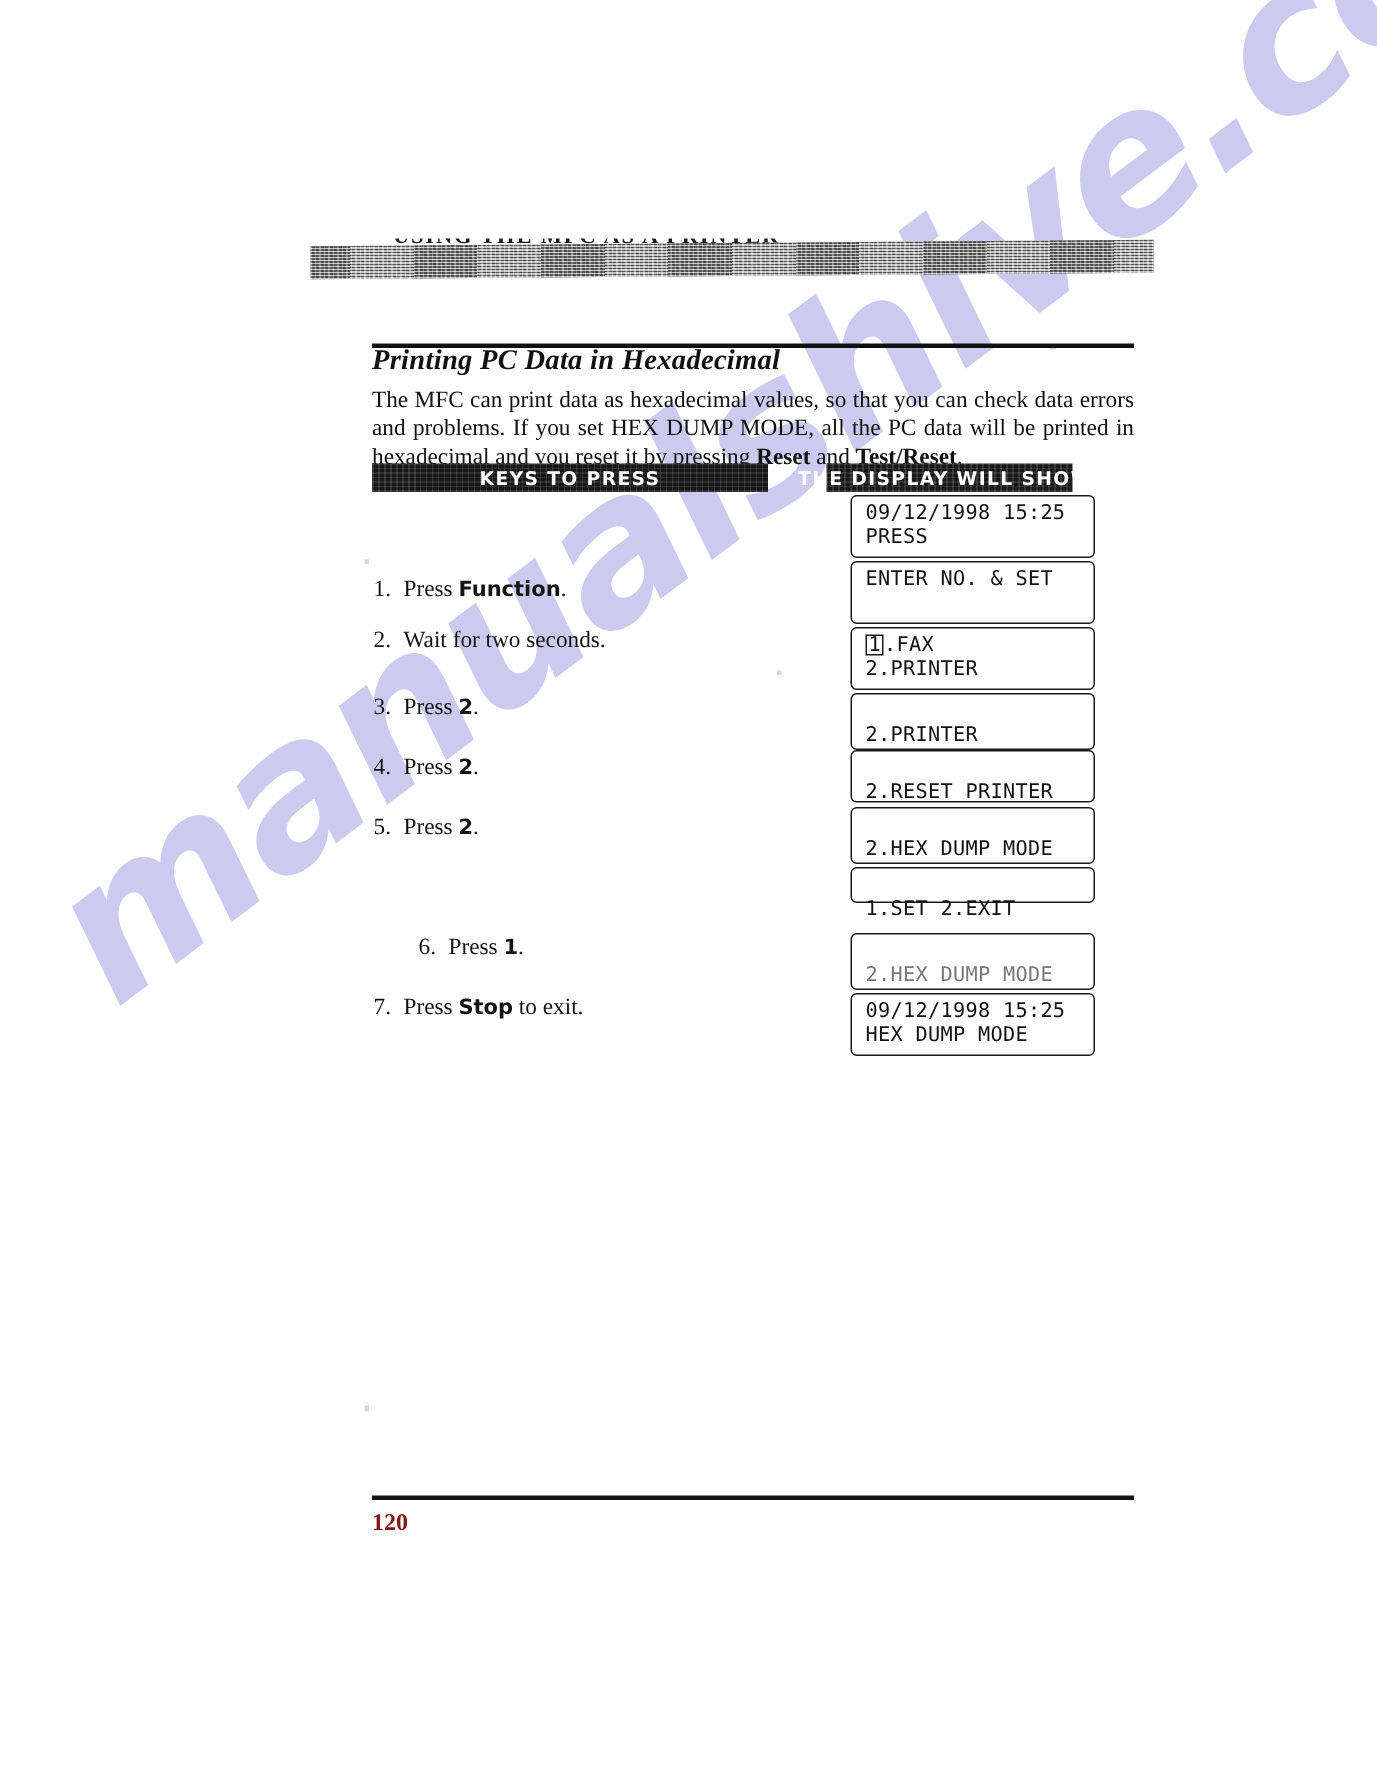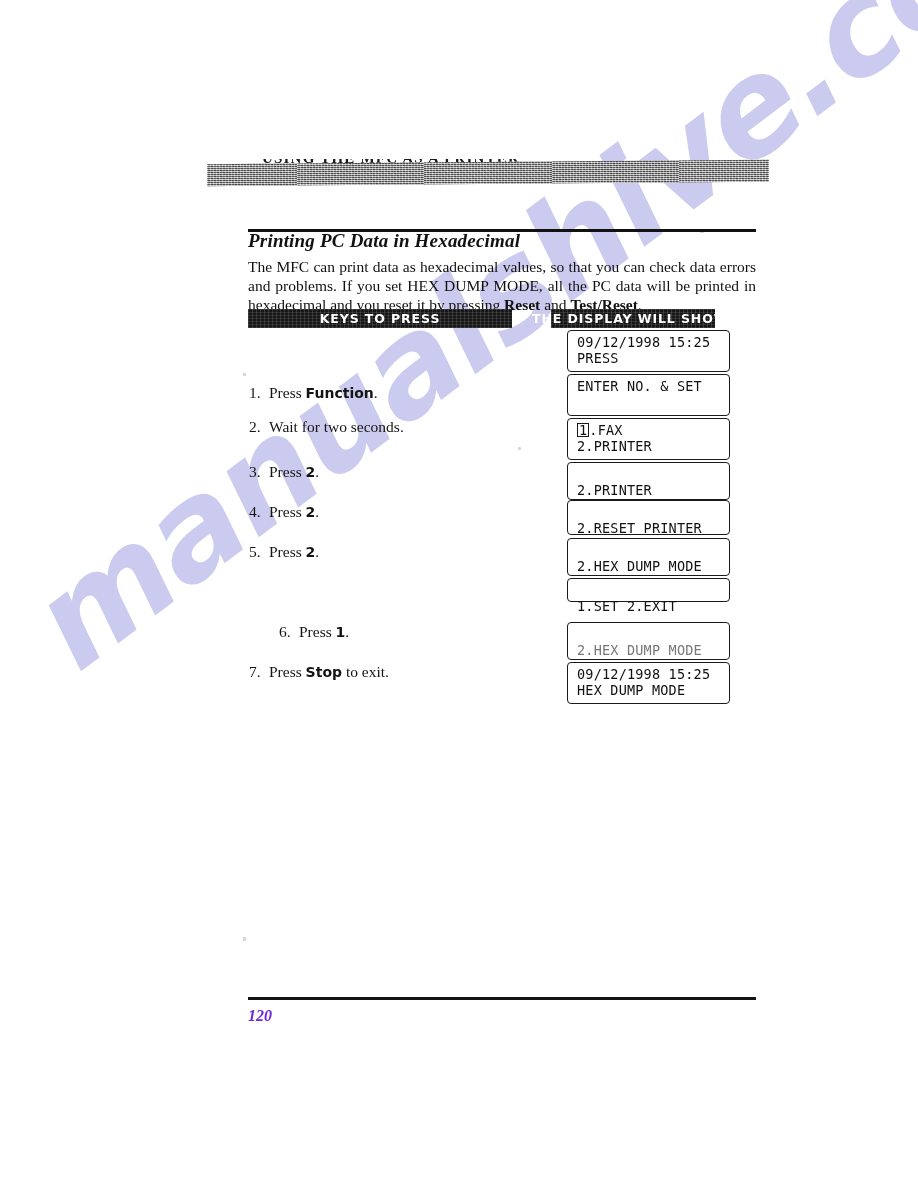--- a/index.html
+++ b/index.html
@@ -201,23 +201,22 @@
     width: 508px;
     height: 3px;
     background: #141414;
   }
   .foot-page {
     position: absolute;
     left: 248px;
     top: 1007px;
     font-family: "Liberation Serif", serif;
     font-weight: 700;
-    font-style: italic;
     font-size: 16px;
-    color: #6d28d9;
+    color: #7f1d1d;
   }
 
   
   .speck { position: absolute; background: #d8d8d8; z-index: 2; }
 </style>
 </head>
 <body>
 
 <div class="page">
 

